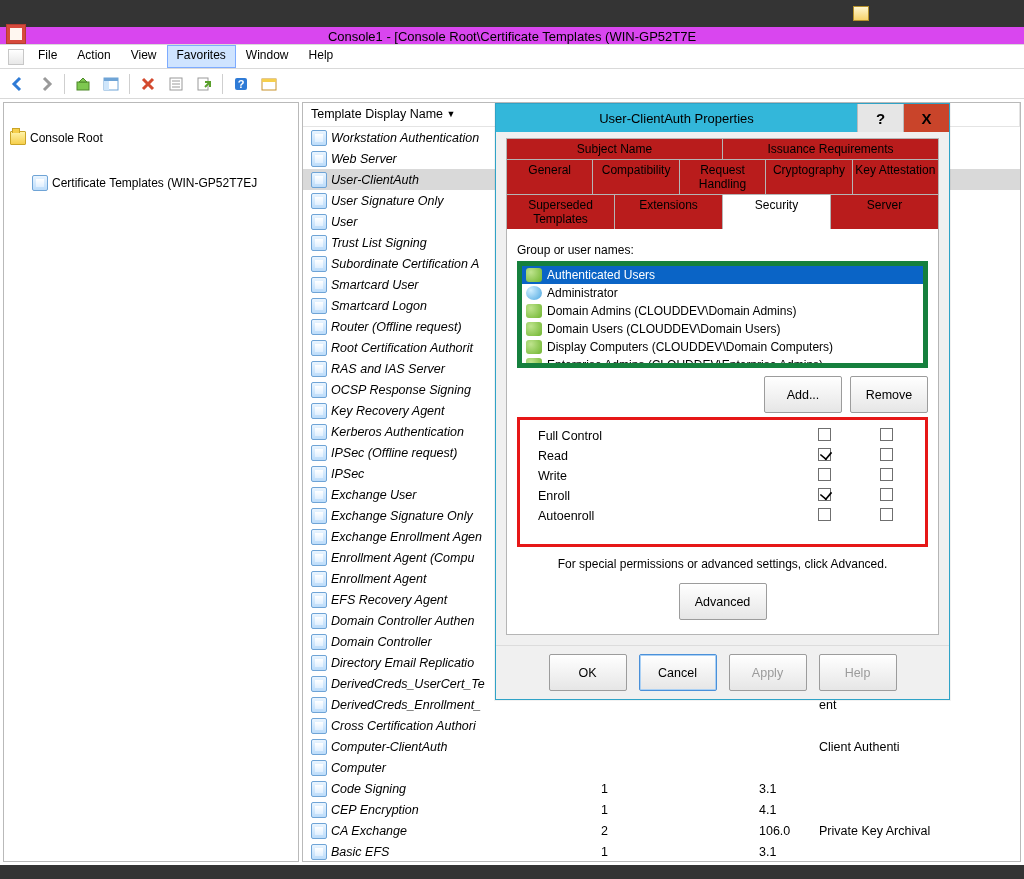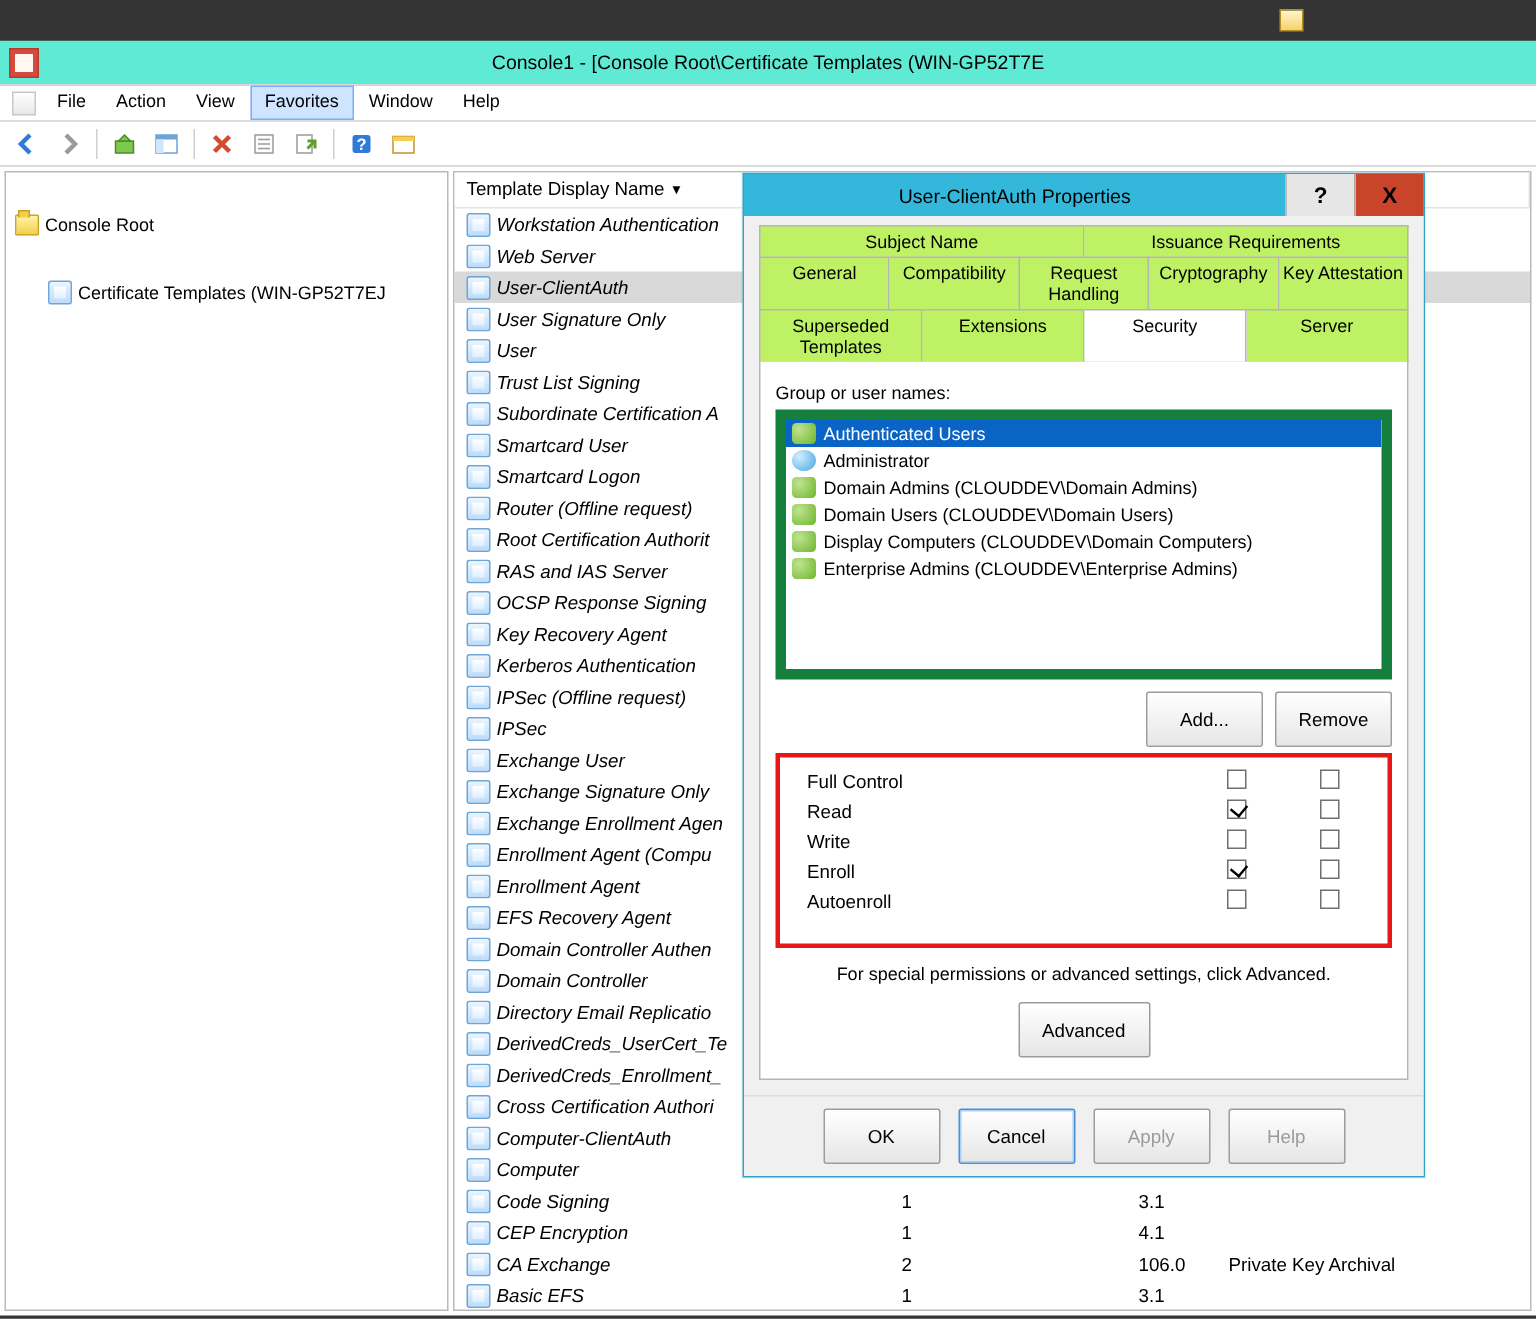--- a/index.html
+++ b/index.html
@@ -4,21 +4,21 @@
 <style>
   * { box-sizing: border-box; }
   html, body { margin:0; padding:0; font-family: "Segoe UI", Tahoma, sans-serif; font-size:12px; color:#000; background:#343434; }
   .screen { width:1024px; height:879px; position:relative; overflow:hidden; }
 
   
   .top-strip { height:27px; background:#343434; position:relative; }
   .top-strip .tiny { position:absolute; right:155px; top:6px; width:16px; height:15px; background:linear-gradient(#fff6cf,#f6d26a); border:1px solid #b38f2a; }
 
   
-  .titlebar { height:30px; background:#5eead4; display:flex; align-items:center; padding:0 6px; border-bottom:1px solid #d9d9d9; }
+  .titlebar { height:18px; background:#d946ef; display:flex; align-items:flex-end; padding:0 6px; border-bottom:1px solid #d9d9d9; }
   .titlebar .app-icon { width:20px; height:20px; background:#d64a3d; border:1px solid #b53c30; margin-right:10px; position:relative; }
   .titlebar .app-icon::before{content:"";position:absolute;inset:3px;background:#fff7f0;}
   .titlebar .title { position:absolute; left:0; right:0; text-align:center; font-size:13px; color:#000; pointer-events:none; }
 
   
   .menubar { height:24px; background:#fff; display:flex; align-items:stretch; padding:0 4px; border-bottom:1px solid #d9d9d9; }
   .menubar .spacer-icon{ width:24px; display:flex; align-items:center; justify-content:center;}
   .menubar .spacer-icon span{ width:16px; height:16px; background:linear-gradient(#fff,#e8e8e8); border:1px solid #c7c7c7;}
   .menubar .menu { padding:3px 10px 0 10px; cursor:default; }
   .menubar .menu.active { background:#cfe4ff; border:1px solid #7dabff; padding:2px 9px 0 9px; }
@@ -59,28 +59,28 @@
   .dlg-title { height:28px; background:#33b7da; display:flex; align-items:center; position:relative; }
   .dlg-title .t { flex:1; text-align:center; font-size:13px; color:#000; }
   .dlg-title .btns{ display:flex; height:100%;}
   .dlg-title .hbtn{ width:46px; display:flex; align-items:center; justify-content:center; font-weight:bold; font-size:15px; background:#e6e6e6; border-left:1px solid #bbb; }
   .dlg-title .hbtn.close{ background:#c9442a; color:#000; }
   .dlg-body { background:#f0f0f0; padding:6px 10px 10px 10px; }
 
   
   .tabs { }
   .tabrow { display:flex; }
-  .tab { flex:1; text-align:center; font-size:12px; padding:3px 0; background:#bef264; border:1px solid #b5b5b5; border-bottom:none; position:relative; }
+  .tab { flex:1; text-align:center; font-size:12px; padding:3px 0; background:#b91c1c; border:1px solid #b5b5b5; border-bottom:none; position:relative; }
   .tabrow.front .tab{ border-top:1px solid #b5b5b5; }
   .tab.active { background:#fff; z-index:2; font-weight:normal; }
   .tab + .tab { border-left:none; }
   .tabpage { border:1px solid #b5b5b5; background:#fff; padding:10px 10px 14px 10px; margin-top:-1px; }
 
   .label{ font-size:12px; margin:4px 0; }
-  .listbox { border:7px solid #15803d; background:#fff; height:180px; overflow:auto; }
+  .listbox { border:5px solid #15803d; background:#fff; height:107px; overflow:auto; }
   .lbrow { display:flex; align-items:center; gap:5px; height:18px; padding:0 4px; font-size:12px; }
   .lbrow.sel { background:#0a64c6; color:#fff; }
   .grp-icon{ width:16px; height:14px; background:radial-gradient(circle at 30% 30%, #bfe48e, #6fb52f); border-radius:3px; }
   .usr-icon{ width:16px; height:14px; background:radial-gradient(circle at 30% 30%, #cfeeff, #4aa6e0); border-radius:50%; }
 
   .btnrow { display:flex; justify-content:flex-end; gap:8px; margin:8px 0 4px 0; }
   .winbtn { min-width:78px; height:37px; background:linear-gradient(#fff,#e6e6e6); border:1px solid #9c9c9c; font-size:12.5px; border-radius:2px; padding:0 10px; }
   .winbtn.primary{ border:1px solid #4a90d9; box-shadow:inset 0 0 0 1px #aad0f4; }
   .winbtn:disabled{ color:#9b9b9b; }
 

